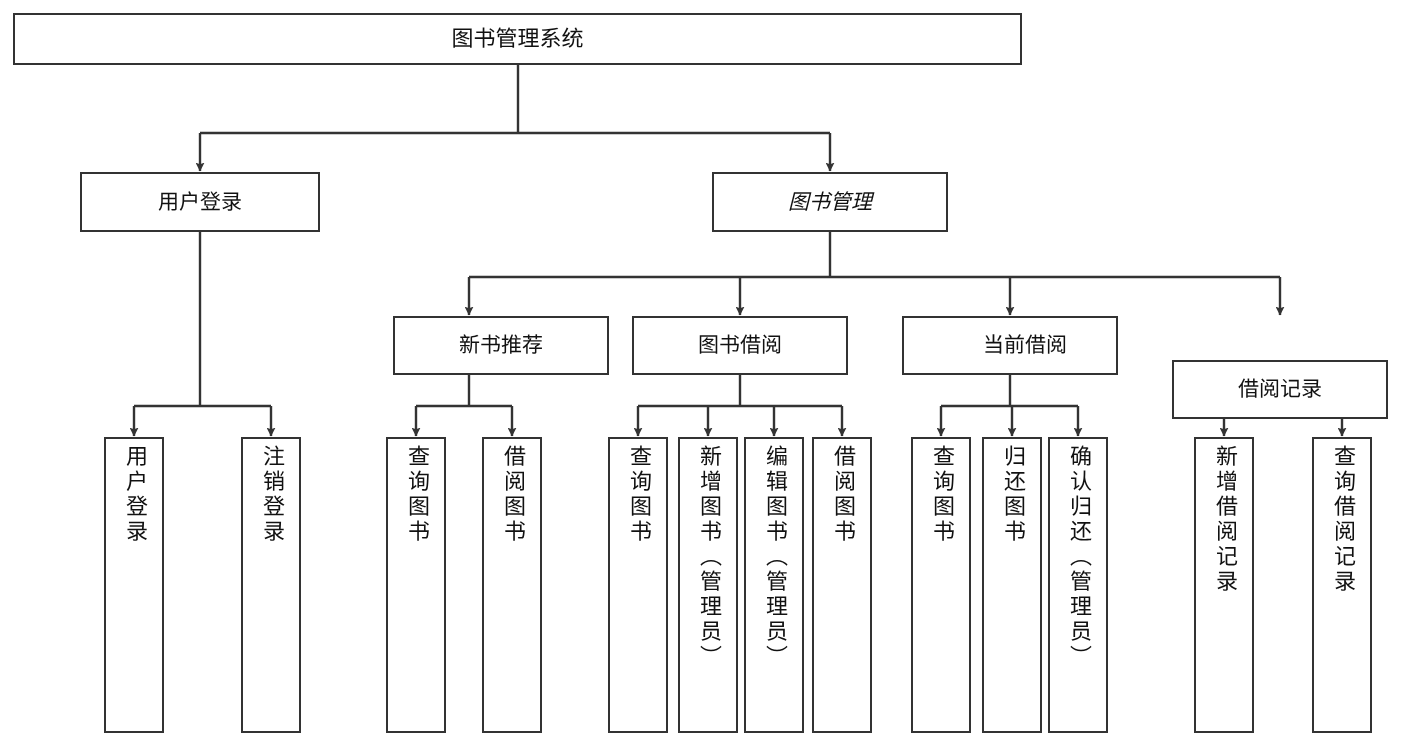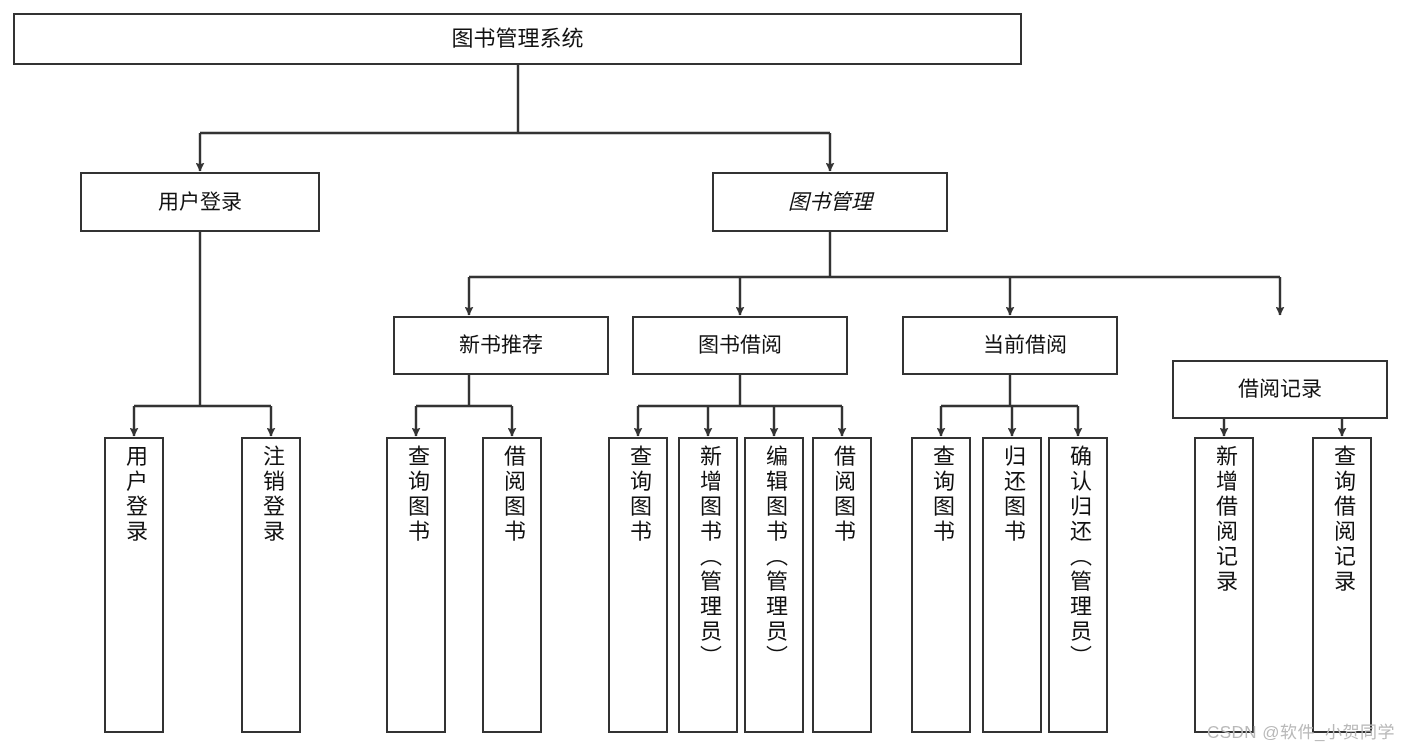--- a/index.html
+++ b/index.html
@@ -178,14 +178,13 @@
         <span class="label">确认归还（管理员）</span>
       </div>
       <div class="node v" style="left: 1194px; top: 437px; width: 60px; height: 296px;">
         <span class="label">新增借阅记录</span>
       </div>
       <div class="node v" style="left: 1312px; top: 437px; width: 60px; height: 296px;">
         <span class="label">查询借阅记录</span>
       </div>
     </div>
 
-  <div id="watermark">CSDN @软件_小贺同学</div>
 </div>
 
 </body></html>

